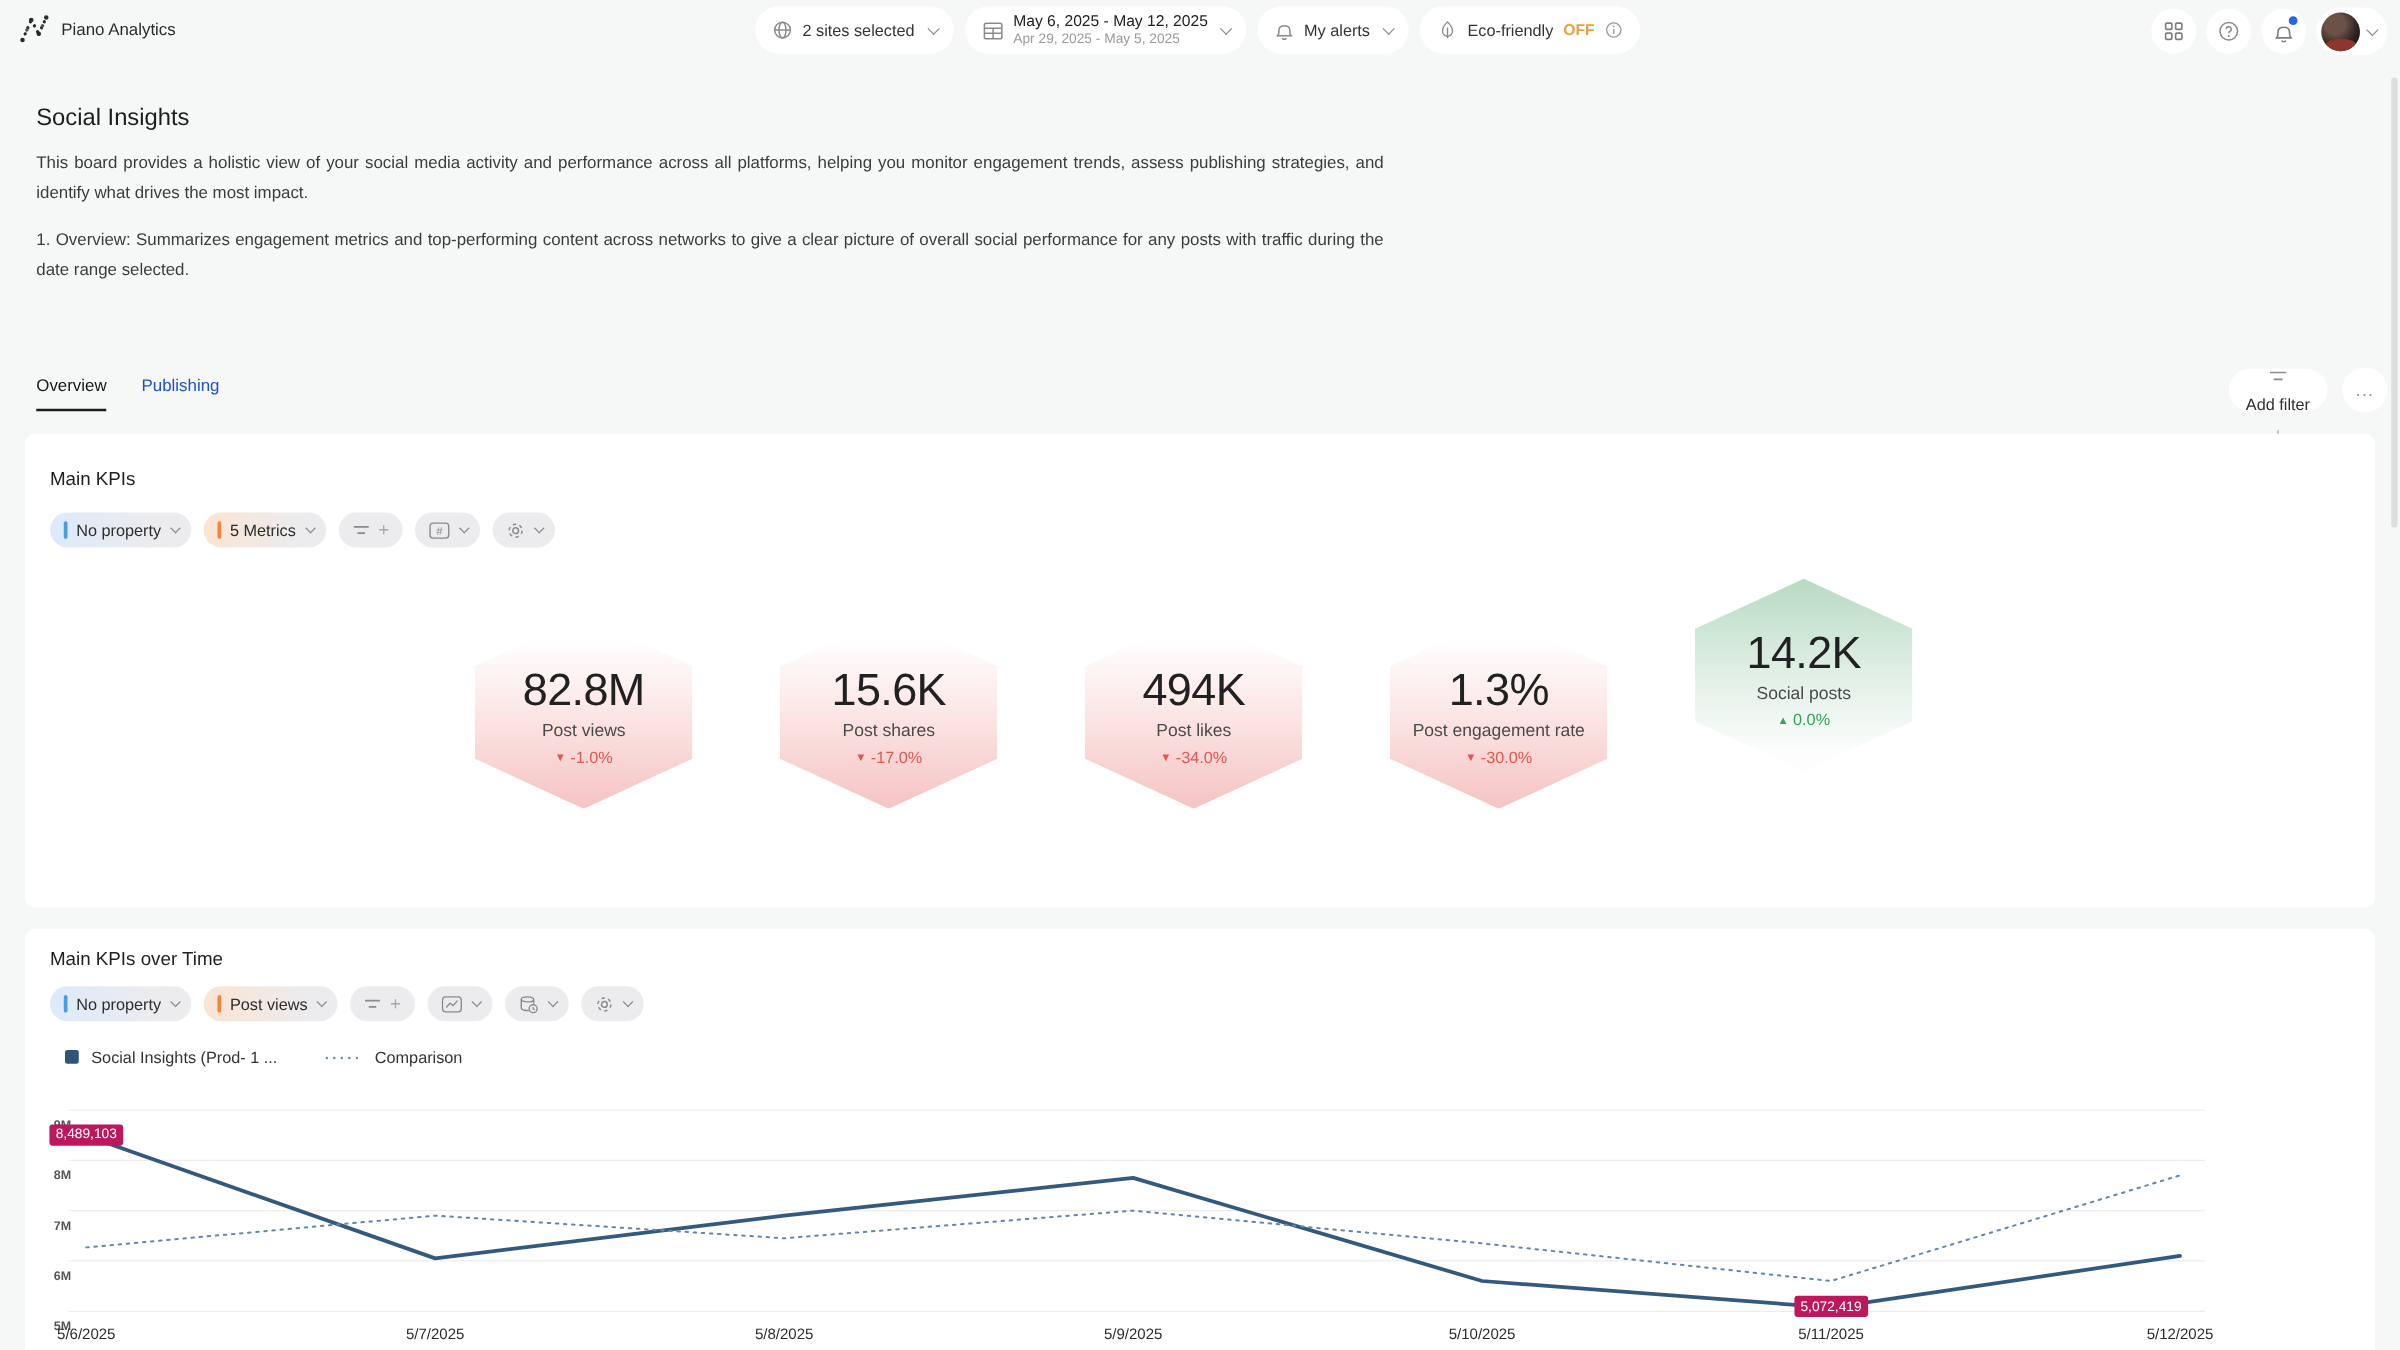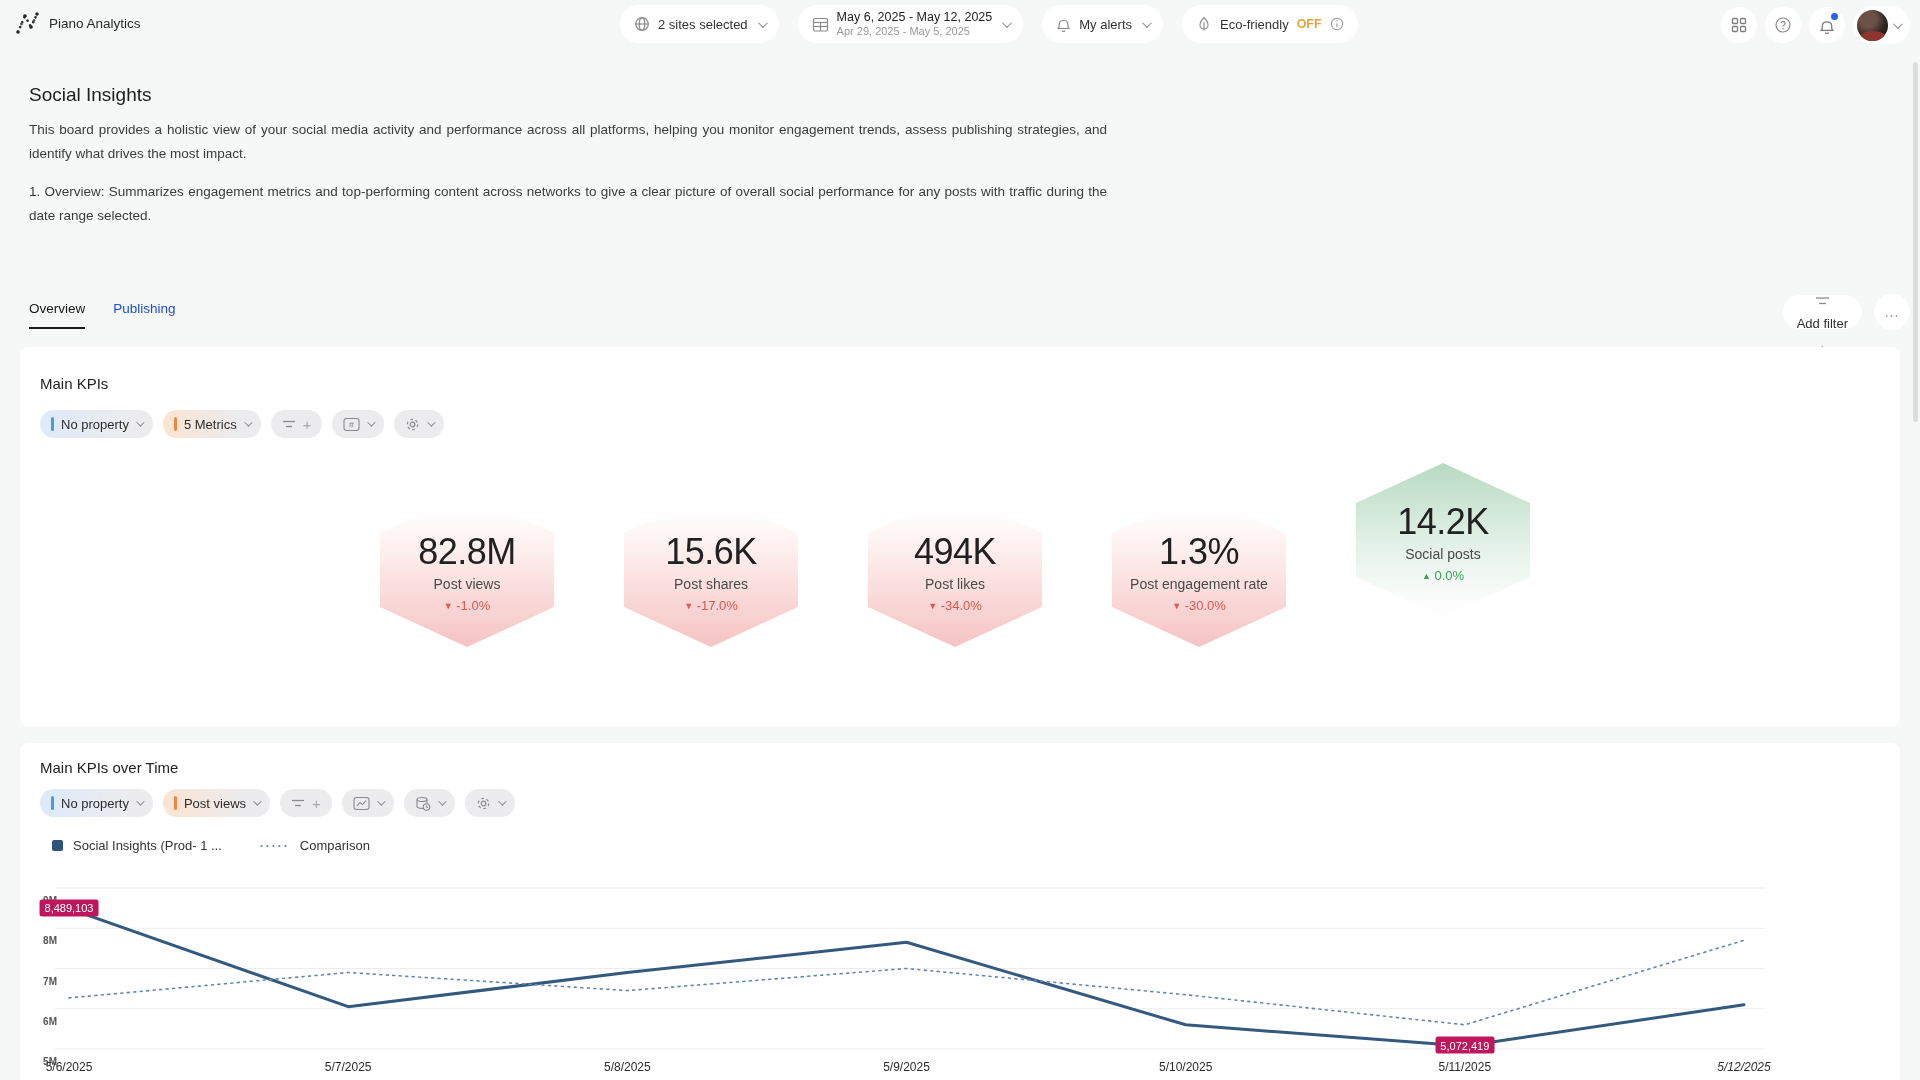--- a/index.html
+++ b/index.html
@@ -3,21 +3,21 @@
 <meta charset="utf-8">
 <style>
   * { margin:0; padding:0; box-sizing:border-box; }
   html,body { width:1920px; height:1080px; overflow:hidden; }
   body { font-family:"Liberation Sans", sans-serif; background:#f6f7f7; color:#2b2b2b; position:relative; }
 
   
   .header { position:absolute; top:0; left:0; width:1920px; height:50px; }
   .brand { position:absolute; left:14px; top:8px; display:flex; align-items:center; gap:9px; }
   .brand-name { font-size:13.5px; color:#2b2b2b; }
-  .hpills { position:absolute; left:620px; top:5px; display:flex; gap:19px; align-items:center; }
+  .hpills { position:absolute; left:604px; top:5px; display:flex; gap:9px; align-items:center; }
   .hpill { background:#fff; border-radius:20px; height:38px; display:flex; align-items:center; gap:8px; padding:0 14px; font-size:13px; color:#333; }
   .hpill .chev { margin-left:2px; }
   .date-lines { display:flex; flex-direction:column; line-height:1.15; }
   .date-main { font-size:12.5px; color:#222; }
   .date-sub { font-size:11px; color:#9a9a9a; }
   .eco-off { color:#e9a23b; font-weight:bold; font-size:12.5px; }
   .hicons { position:absolute; right:10px; top:6px; display:flex; gap:8px; align-items:center; }
   .iconbtn { width:36px; height:36px; border-radius:50%; background:#fff; display:flex; align-items:center; justify-content:center; position:relative; }
   .notif-dot { position:absolute; top:6px; right:7px; width:7px; height:7px; border-radius:50%; background:#2563eb; }
   .avatar-pill { background:#fff; border-radius:19px; height:38px; display:flex; align-items:center; gap:5px; padding:0 10px 0 4px; }
@@ -364,18 +364,18 @@
     <div class="ytick" style="left: 7px; top: 172.25px;">8M</div>
     <div class="ytick" style="left: 7px; top: 212.5px;">7M</div>
     <div class="ytick" style="left: 7px; top: 252.75px;">6M</div>
     <div class="ytick" style="left: 7px; top: 293px;">5M</div>
     <div class="xtick" style="left: 49px;">5/6/2025</div>
     <div class="xtick" style="left: 328.167px;">5/7/2025</div>
     <div class="xtick" style="left: 607.333px;">5/8/2025</div>
     <div class="xtick" style="left: 886.5px;">5/9/2025</div>
     <div class="xtick" style="left: 1165.67px;">5/10/2025</div>
     <div class="xtick" style="left: 1444.83px;">5/11/2025</div>
-    <div class="xtick" style="left: 1724px; font-style: italic;">5/12/2025</div>
+    <div class="xtick" style="left: 1724px;">5/12/2025</div>
     <div class="point-badge" style="left: 49px; top: 164.564px;">8,489,103</div>
     <div class="point-badge" style="left: 1444.83px; top: 302.085px;">5,072,419</div>
   </div>
 
 <div class="scrollthumb"></div>
 
 </body></html>

